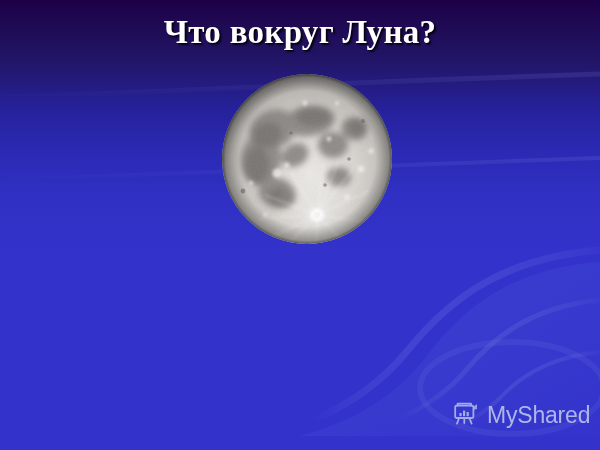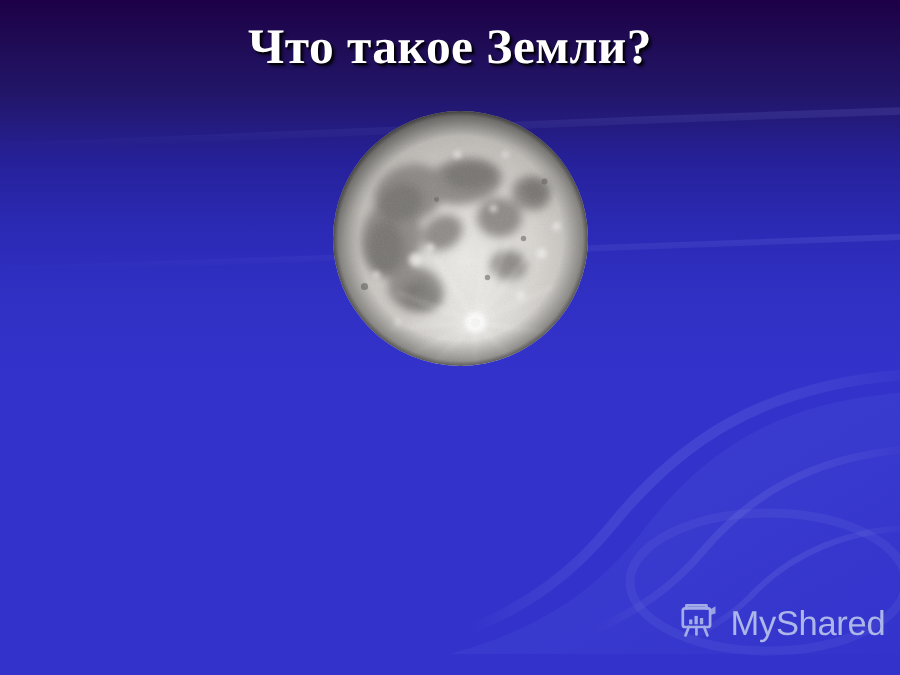--- a/index.html
+++ b/index.html
@@ -133,21 +133,21 @@
 
     <path d="M600,262 C520,268 470,300 430,352 C400,392 360,420 300,436 L600,436 Z" fill="url(#rg2)"></path>
     <path d="M600,250 C505,258 452,296 408,350 C382,382 352,404 312,420" fill="none" stroke="url(#rg1)" stroke-width="7"></path>
     <path d="M600,300 C540,306 500,330 468,368 C448,392 424,408 396,420" fill="none" stroke="url(#rg1)" stroke-width="5"></path>
     <path d="M600,352 C556,356 524,372 500,398 C488,410 472,420 456,428" fill="none" stroke="url(#rg1)" stroke-width="4"></path>
     <path d="M0,98 C120,92 260,86 430,80 C500,78 556,76 600,74" fill="none" stroke="url(#rg3)" stroke-width="5"></path>
     <path d="M0,180 C140,176 300,170 600,158" fill="none" stroke="url(#rg3)" stroke-width="4"></path>
     <ellipse cx="512" cy="388" rx="92" ry="46" fill="none" stroke="#8f9bf0" stroke-opacity="0.10" stroke-width="6"></ellipse>
   </svg>
 
-  <div id="title">Что такое Земли?</div>
+  <div id="title">Что вокруг Луна?</div>
 
   <div id="moon-wrap">
     <svg id="moon-svg" viewBox="0 0 172 172">
       <defs>
         <radialGradient id="moonBase" cx="52%" cy="58%" r="62%">
           <stop offset="0%" stop-color="#eceae6"></stop>
           <stop offset="45%" stop-color="#d8d5d0"></stop>
           <stop offset="78%" stop-color="#bbb8b3"></stop>
           <stop offset="93%" stop-color="#8e8c89"></stop>
           <stop offset="100%" stop-color="#6b6967"></stop>

